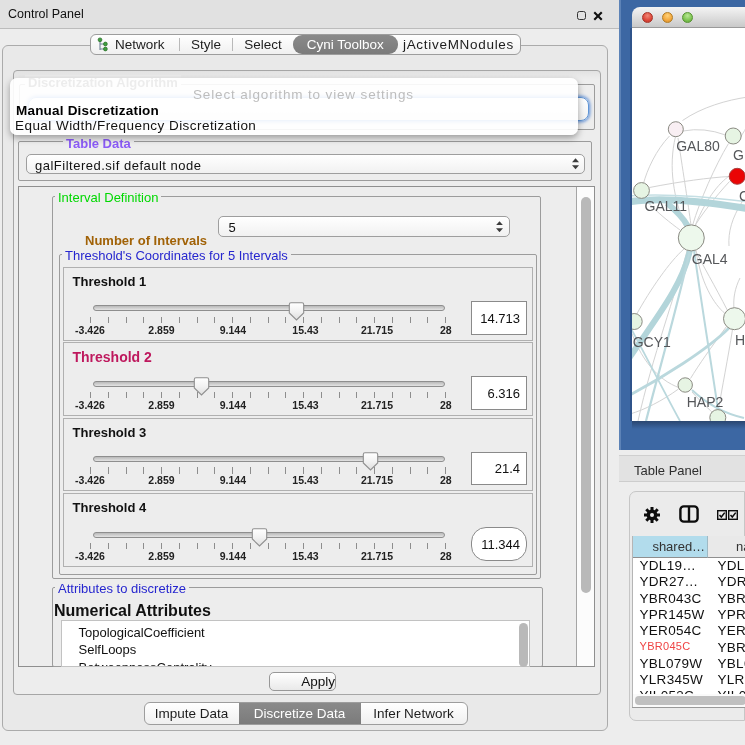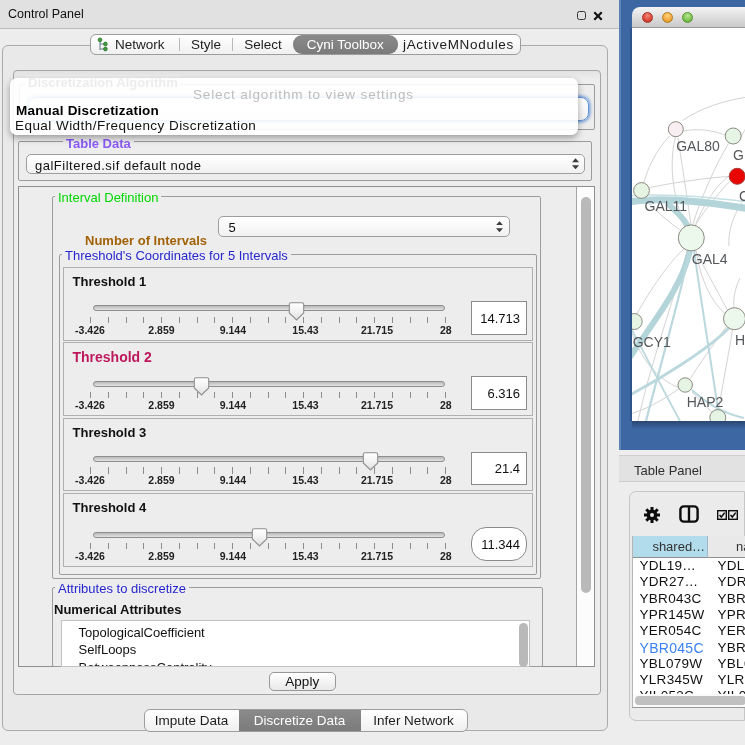--- a/index.html
+++ b/index.html
@@ -287,33 +287,33 @@
           <stop offset="1" stop-color="#dedede"></stop>
         </linearGradient>
       </defs>
     </svg>
 <div class="vbox" style="left:407.5px;top:33px;width:56px;height:33.5px;border-radius:15px;">
       <div style="margin:8.5px 6px 0 0;">11.344</div>
     </div>
 </div>
 <div class="abs group" style="left:52px;top:586.5px;width:490.5px;height:80px;"></div>
 <div class="abs gtitle" style="left:55px;top:580.5px;color:#2626cf;">Attributes to discretize</div>
-<div class="abs b" style="left:54px;top:601.5px;font-size:13px;color:#111;">Numerical Attributes</div>
+<div class="abs b" style="left:54px;top:601.5px;font-size:16px;color:#111;">Numerical Attributes</div>
 <div class="abs" style="left:61px;top:620px;width:469px;height:46.5px;background:#fff;border:1px solid #c2c2c2;
      box-sizing:border-box;overflow:hidden;font-size:13px;color:#111;">
   <div style="margin:4px 0 0 16.5px;">TopologicalCoefficient</div>
   <div style="margin:1.5px 0 0 16.5px;">SelfLoops</div>
   <div style="margin:3.5px 0 0 16.5px;">BetweennessCentrality</div>
 </div>
 <div class="abs sbthumb" style="left:518.5px;top:623px;width:9px;height:44px;"></div>
 <div class="abs" style="left:268.5px;top:671.5px;width:67.5px;height:19.5px;border:1px solid #989898;border-radius:5px;
-  background:linear-gradient(#ffffff,#e9e9e9);box-sizing:border-box;text-align:center;font-size:13.5px;color:#111;">
+  background:linear-gradient(#ffffff,#e9e9e9);box-sizing:border-box;text-align:right;font-size:13.5px;color:#111;">
   <div style="margin-top:1.5px;">Apply</div>
   </div>
-<div class="abs pill" style="left:143.5px;top:702px;width:324px;height:22.5px;margin-top:7px;">
+<div class="abs pill" style="left:143.5px;top:702px;width:324px;height:22.5px;">
   <div class="seg" style="width:94px;">Impute Data</div>
   <div class="seg sel" style="width:122px;">Discretize Data</div>
   <div class="seg" style="width:106px;">Infer Network</div>
 </div>
 
 <div id="netwin" class="abs" style="left:619px;top:0;width:126px;height:450px;background:#3c67a3;"></div>
 <div class="abs" style="left:632px;top:6.5px;width:113px;height:21px;border-top-left-radius:8px;
    background:linear-gradient(#f4f4f4,#c9c9c9);border-bottom:1px solid #9a9a9a;box-sizing:border-box;"></div>
 <div class="abs" style="left:641.5px;top:11.5px;width:11px;height:11px;border-radius:50%;background:radial-gradient(circle at 50% 30%,#f08878,#dd4638 60%,#b8352b);border:0.5px solid #a53328;box-sizing:border-box;"></div>
 <div class="abs" style="left:661.5px;top:11.5px;width:11px;height:11px;border-radius:50%;background:radial-gradient(circle at 50% 30%,#ffd27a,#f2a73c 60%,#cd8328);border:0.5px solid #b27c22;box-sizing:border-box;"></div>
@@ -424,21 +424,21 @@
 <div style="position:absolute;left:7px;top:22.5px;font-size:13.5px;letter-spacing:0.3px;color:#111;white-space:nowrap;">YDL19…</div>
 <div style="position:absolute;left:85px;top:22.5px;font-size:13.5px;letter-spacing:0.3px;color:#111;white-space:nowrap;">YDL1</div>
 <div style="position:absolute;left:7px;top:38.8px;font-size:13.5px;letter-spacing:0.3px;color:#111;white-space:nowrap;">YDR27…</div>
 <div style="position:absolute;left:85px;top:38.8px;font-size:13.5px;letter-spacing:0.3px;color:#111;white-space:nowrap;">YDR2</div>
 <div style="position:absolute;left:7px;top:55.1px;font-size:13.5px;letter-spacing:0.3px;color:#111;white-space:nowrap;">YBR043C</div>
 <div style="position:absolute;left:85px;top:55.1px;font-size:13.5px;letter-spacing:0.3px;color:#111;white-space:nowrap;">YBR0</div>
 <div style="position:absolute;left:7px;top:71.4px;font-size:13.5px;letter-spacing:0.3px;color:#111;white-space:nowrap;">YPR145W</div>
 <div style="position:absolute;left:85px;top:71.4px;font-size:13.5px;letter-spacing:0.3px;color:#111;white-space:nowrap;">YPR1</div>
 <div style="position:absolute;left:7px;top:87.7px;font-size:13.5px;letter-spacing:0.3px;color:#111;white-space:nowrap;">YER054C</div>
 <div style="position:absolute;left:85px;top:87.7px;font-size:13.5px;letter-spacing:0.3px;color:#111;white-space:nowrap;">YER0</div>
-<div style="position:absolute;left:7px;top:104.0px;font-size:14px;letter-spacing:0.3px;color:#3b82f6;white-space:nowrap;text-align:right;">YBR045C</div>
+<div style="position:absolute;left:7px;top:104.0px;font-size:11px;letter-spacing:0.3px;color:#ef4444;white-space:nowrap;text-align:right;">YBR045C</div>
 <div style="position:absolute;left:85px;top:104.0px;font-size:13.5px;letter-spacing:0.3px;color:#111;white-space:nowrap;">YBR0</div>
 <div style="position:absolute;left:7px;top:120.3px;font-size:13.5px;letter-spacing:0.3px;color:#111;white-space:nowrap;">YBL079W</div>
 <div style="position:absolute;left:85px;top:120.3px;font-size:13.5px;letter-spacing:0.3px;color:#111;white-space:nowrap;">YBL0</div>
 <div style="position:absolute;left:7px;top:136.6px;font-size:13.5px;letter-spacing:0.3px;color:#111;white-space:nowrap;">YLR345W</div>
 <div style="position:absolute;left:85px;top:136.6px;font-size:13.5px;letter-spacing:0.3px;color:#111;white-space:nowrap;">YLR3</div>
 <div style="position:absolute;left:7px;top:152.9px;font-size:13.5px;letter-spacing:0.3px;color:#111;white-space:nowrap;">YIL053C</div>
 <div style="position:absolute;left:85px;top:152.9px;font-size:13.5px;letter-spacing:0.3px;color:#111;white-space:nowrap;">YIL0</div>
 <div style="position:absolute;left:0px;top:158.5px;width:113.5px;height:13.5px;background:#fafafa;"></div>
 <div style="position:absolute;left:2.5px;top:160.5px;width:111px;height:8.5px;background:#c0c0c0;border-radius:4px;"></div>
 </div>

